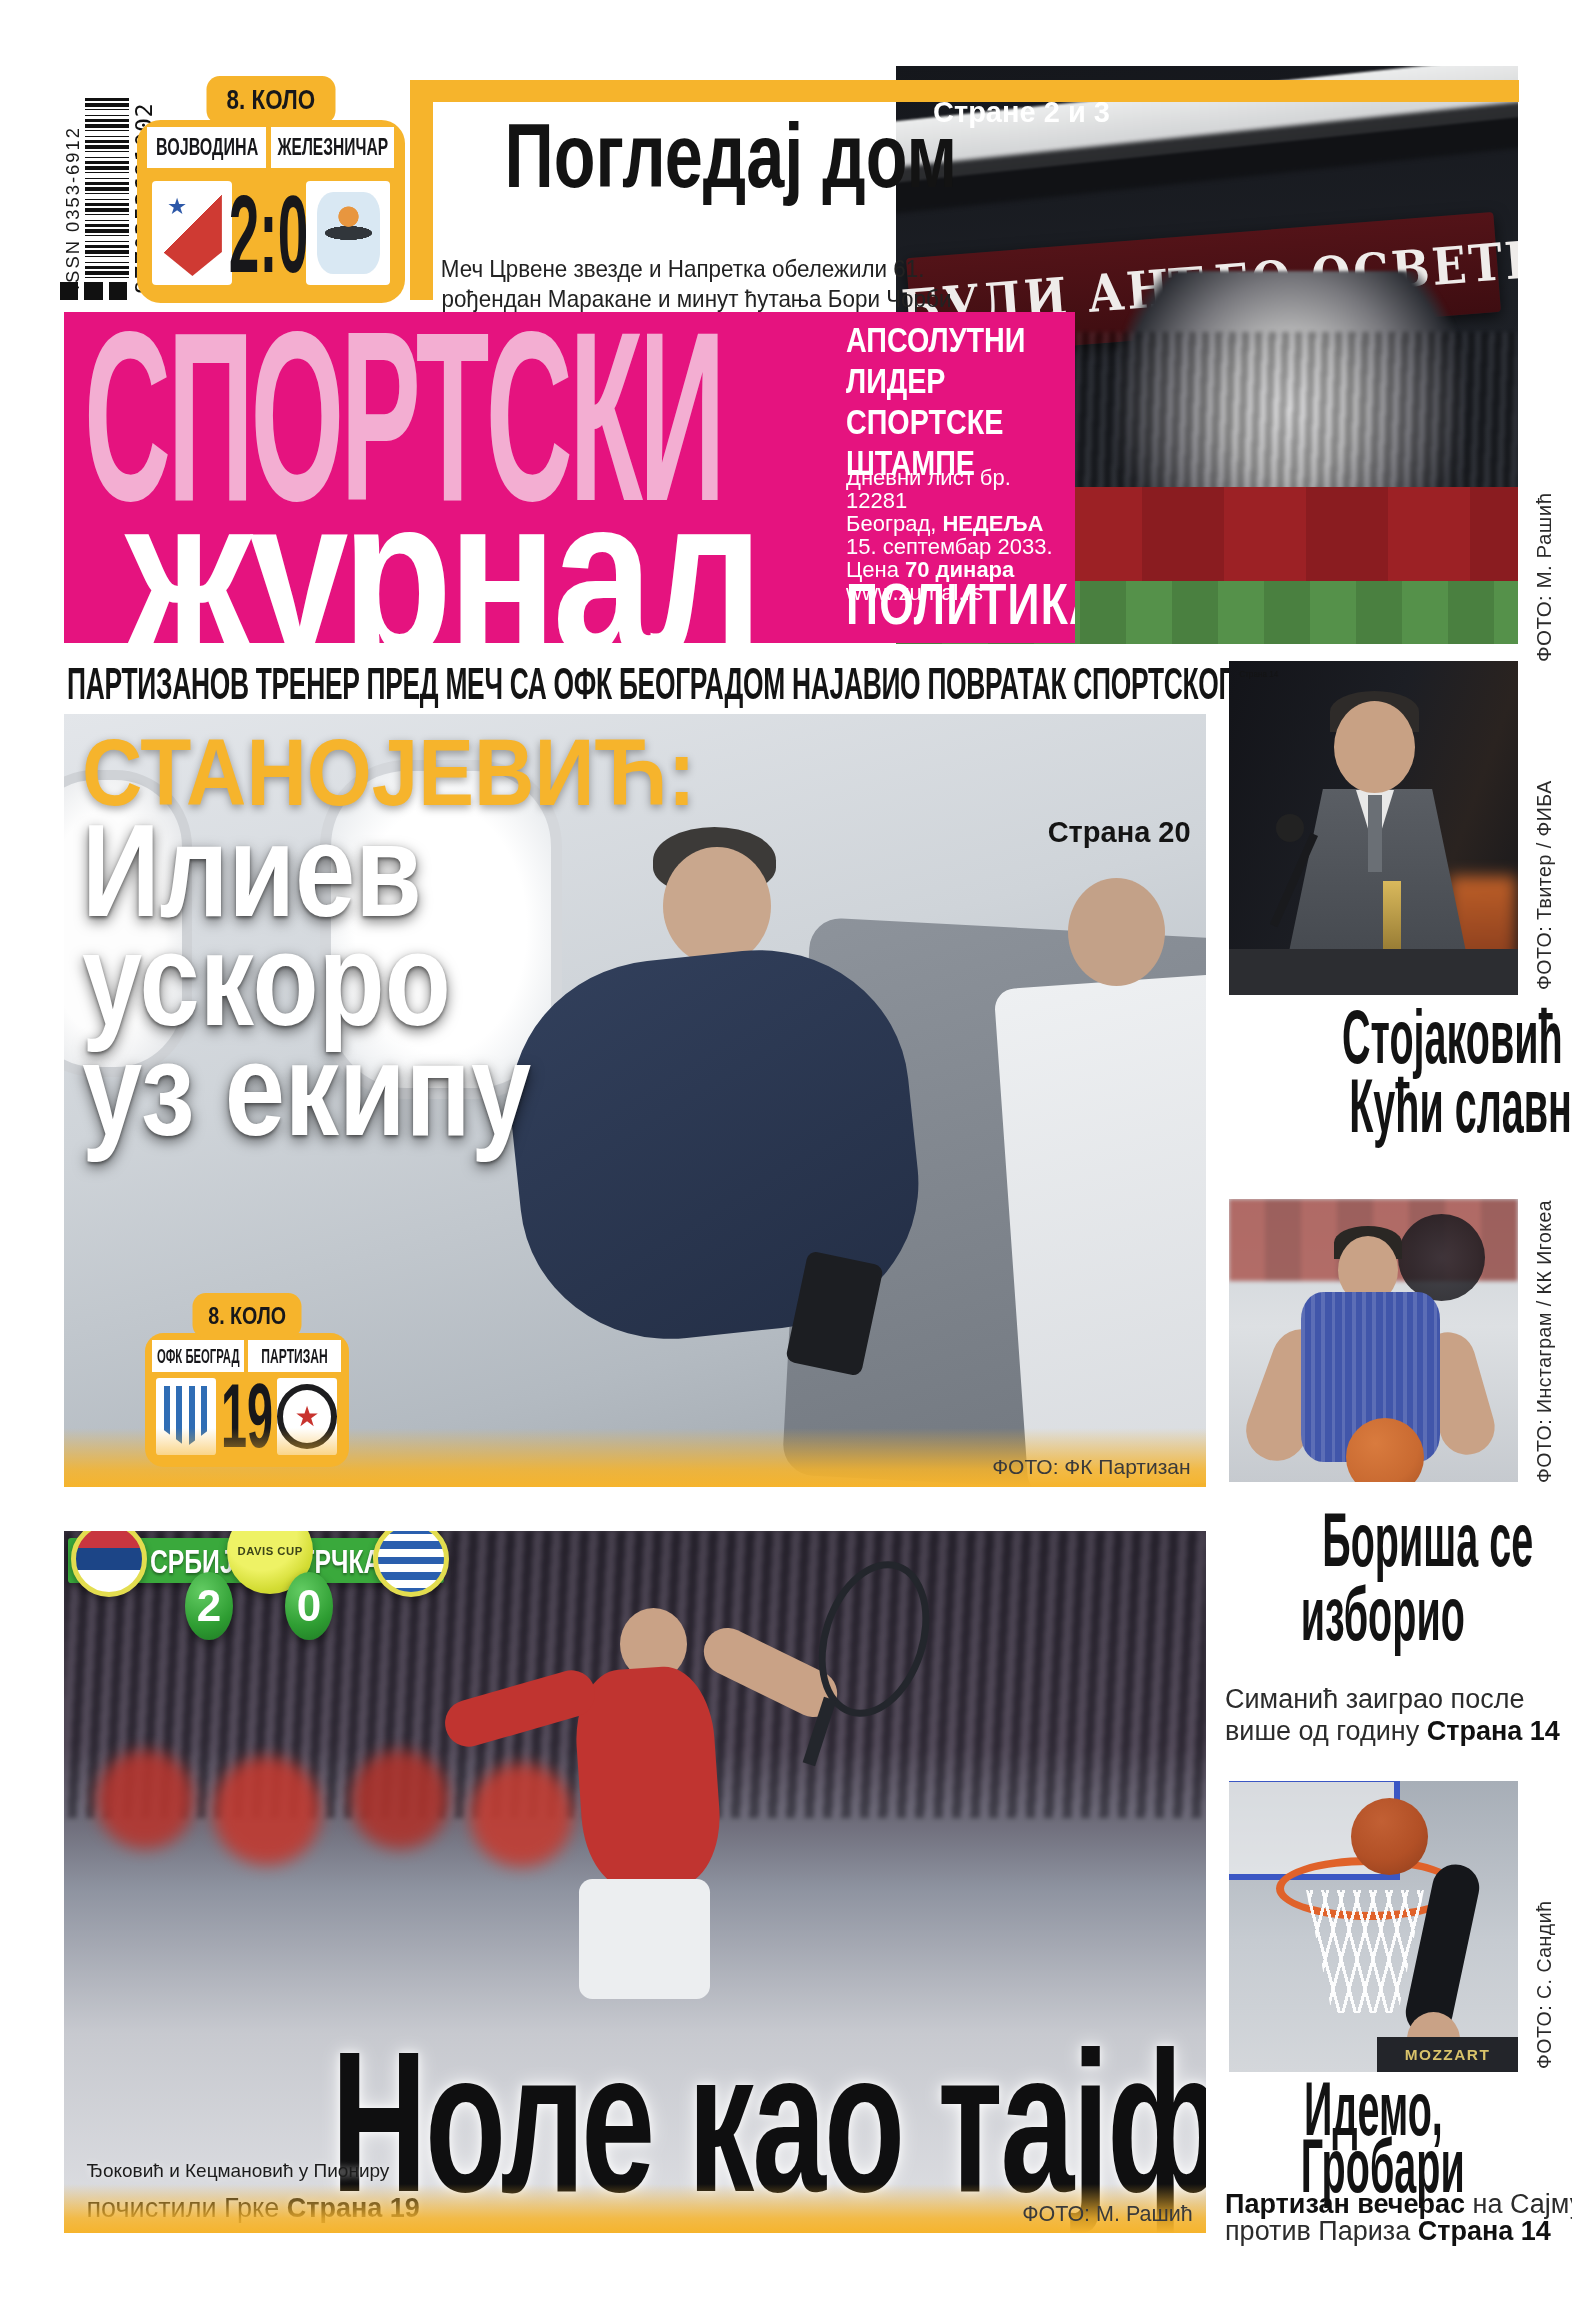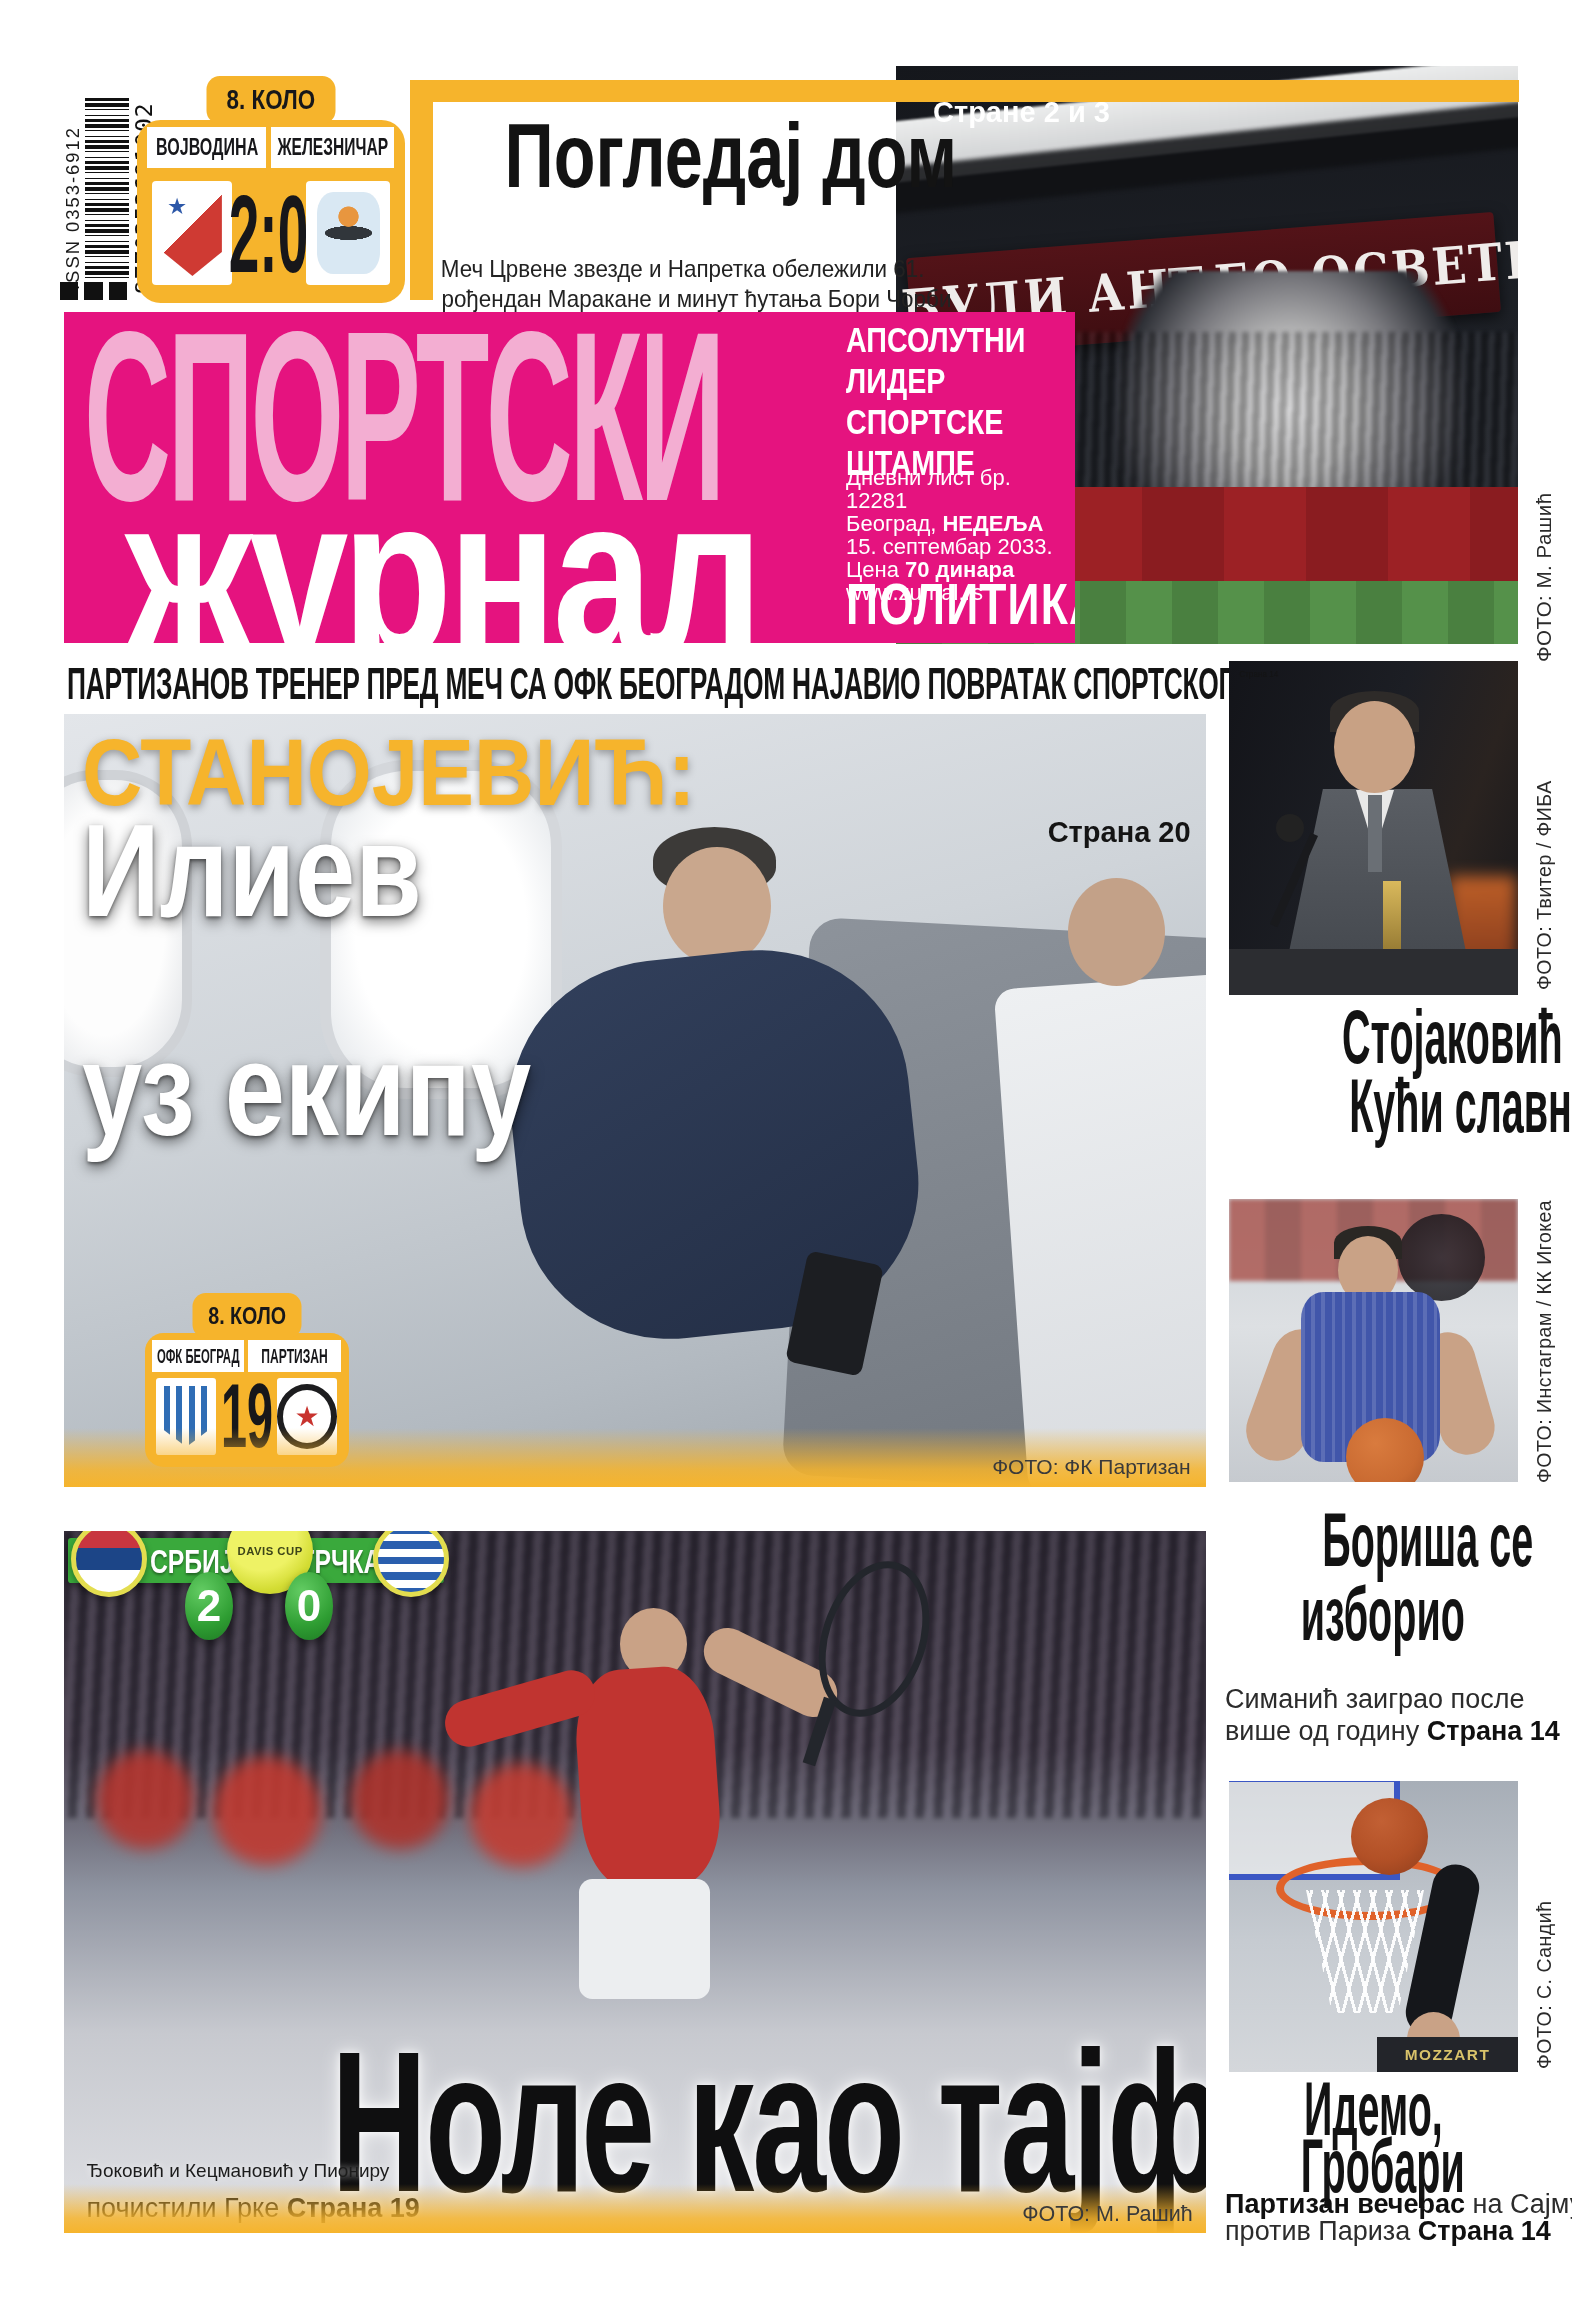--- a/index.html
+++ b/index.html
@@ -145,20 +145,23 @@
     <div class="blob" style="left:732px;top:543px;width:77px;height:113px;background:#1c1e22;border-radius:9.2px;transform:rotate(12deg)"></div>
 
     <div class="abs" style="right:15.4px;top:102px;font-size:29px;font-weight:bold;color:#141414">Страна 20</div>
 
     <div class="abs" style="left:18px;top:4.1px">
       <span class="cxl b" style="font-size:95px;color:#f6b42c;transform:scaleX(.88);text-shadow:0 3.1px 9.2px rgba(0,0,0,.35)">СТАНОЈЕВИЋ:</span>
     </div>
     <div class="abs" style="left:18px;top:81px">
       <span class="cxl b" style="font-size:132px;color:#fff;transform:scaleX(.82);text-shadow:0 5.1px 15.4px rgba(0,0,0,.55),0 1.5px 4.1px rgba(0,0,0,.45)">Илиев</span>
     </div>
+    <div class="abs" style="left:18px;top:190px">
+      <span class="cxl b" style="font-size:132px;color:#fff;transform:scaleX(.82);text-shadow:0 5.1px 15.4px rgba(0,0,0,.55),0 1.5px 4.1px rgba(0,0,0,.45)">ускоро</span>
+    </div>
     <div class="abs" style="left:18px;top:300px">
       <span class="cxl b" style="font-size:132px;color:#fff;transform:scaleX(.82);text-shadow:0 5.1px 15.4px rgba(0,0,0,.55),0 1.5px 4.1px rgba(0,0,0,.45)">уз екипу</span>
     </div>
 
     <div class="abs" style="left:81px;top:579px;width:204px;height:174px">
       <div class="ybox" style="left:0;top:40px;width:204px;height:134px;border-radius:18.4px"></div>
       <div class="ytab" style="width:109px;height:45px;font-size:24.6px">
         <span class="cxc" style="transform:scaleX(.8)">8. КОЛО</span>
       </div>
       <div class="cell" style="left:7.2px;top:47px;width:92px;height:32px">

